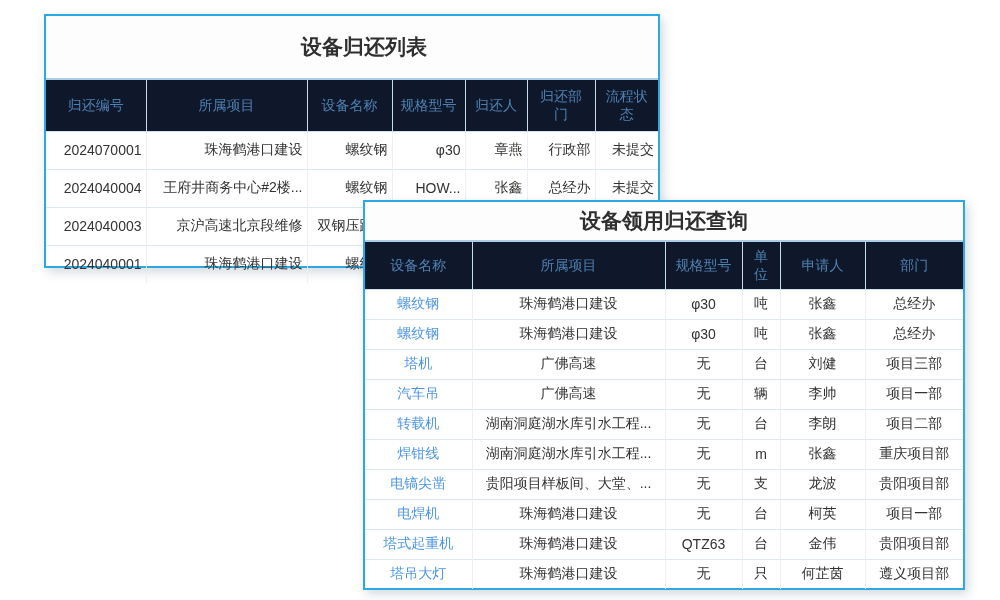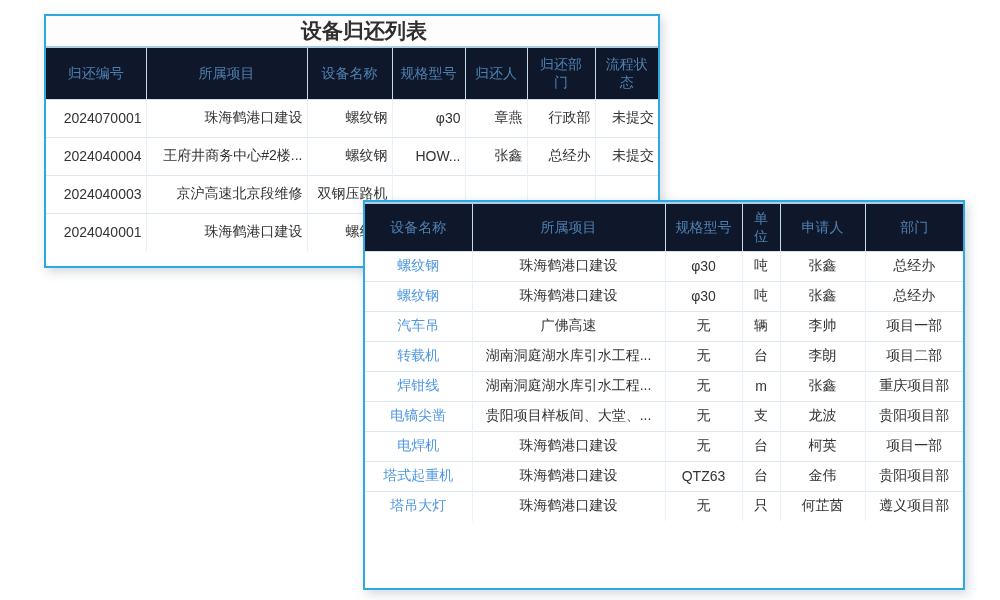--- a/index.html
+++ b/index.html
@@ -16,21 +16,21 @@
     border: 2px solid #2BA9E0;
     box-shadow: 3px 4px 10px rgba(110,130,150,0.30);
   }
   .panel1 { left: 44px; top: 14px; width: 616px; height: 254px; z-index: 1; }
   .panel2 { left: 363px; top: 200px; width: 602px; height: 390px; z-index: 2; }
   .panel-title {
     display: flex; align-items: center; justify-content: center;
     font-weight: bold; color: #2f2f2f;
     background: #fdfdfd;
   }
-  .panel1 .panel-title { height: 30px; font-size: 21px; padding-left: 24px; }
+  .panel1 .panel-title { height: 62px; font-size: 21px; padding-left: 24px; }
   .panel2 .panel-title { height: 38px; font-size: 21px; }
   table {
     border-collapse: collapse;
     table-layout: fixed;
     width: 100%;
   }
   thead tr {
     background: #0f172a;
   }
   th {
@@ -128,20 +128,21 @@
           <td></td>
           <td></td>
           <td></td>
           <td></td>
         </tr>
       </tbody>
   </table>
 </div>
 
 <div class="panel panel2">
+  <div class="panel-title">设备领用归还查询</div>
   <table class="tbl2">
     <colgroup>
       <col style="width:107px">
         <col style="width:193px">
         <col style="width:77px">
       <col style="width:38px">
         <col style="width:85px">
         <col style="width:98px">
     </colgroup>
     <thead>
@@ -165,20 +166,28 @@
         </tr>
         <tr>
           <td class="link-cell">螺纹钢</td>
           <td>珠海鹤港口建设</td>
           <td>φ30</td>
           <td>吨</td>
           <td>张鑫</td>
           <td>总经办</td>
         </tr>
         <tr>
+          <td class="link-cell">塔机</td>
+          <td>广佛高速</td>
+          <td>无</td>
+          <td>台</td>
+          <td>刘健</td>
+          <td>项目三部</td>
+        </tr>
+        <tr>
           <td class="link-cell">汽车吊</td>
           <td>广佛高速</td>
           <td>无</td>
           <td>辆</td>
           <td>李帅</td>
           <td>项目一部</td>
         </tr>
         <tr>
           <td class="link-cell">转载机</td>
           <td>湖南洞庭湖水库引水工程...</td>

